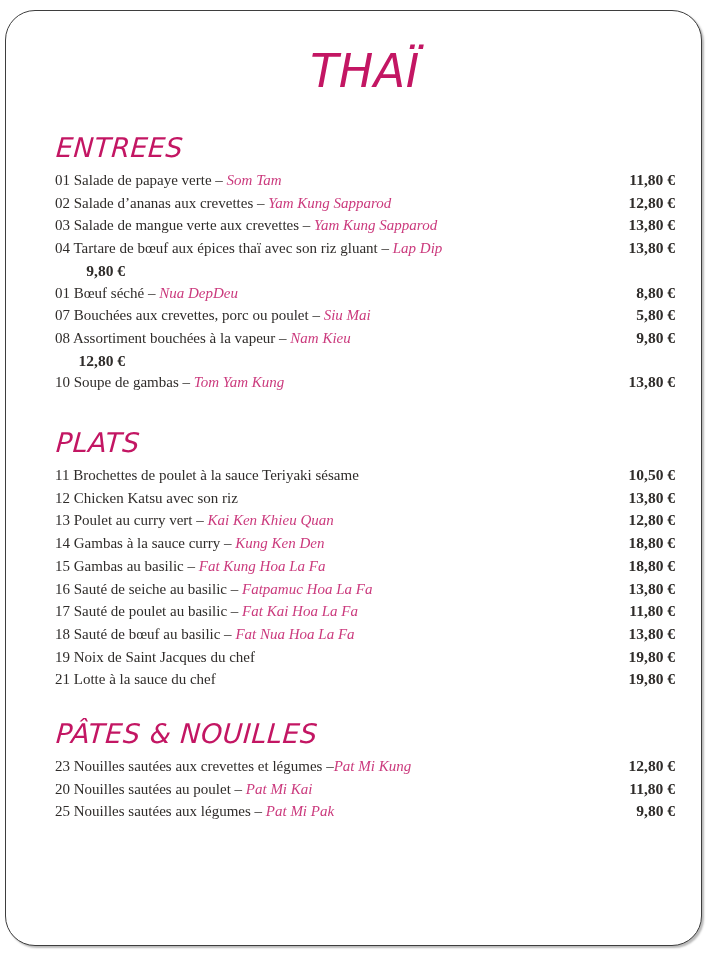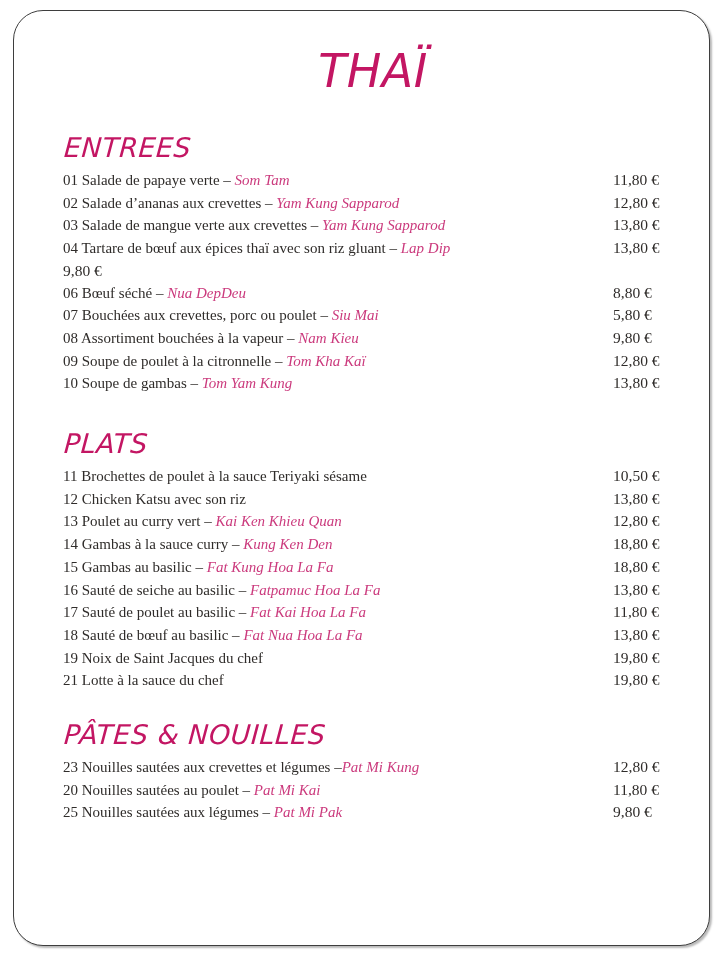--- a/index.html
+++ b/index.html
@@ -12,21 +12,21 @@
   html, body {
     margin: 0; padding: 0;
     width: 720px; height: 960px;
     background: #ffffff;
     overflow: hidden;
     font-family: "Liberation Serif", serif;
     color: var(--text);
   }
   .card {
     position: absolute;
-    left: 13px; top: 10px;
+    left: 5px; top: 10px;
     width: 697px; height: 936px;
     border: 1px solid var(--border);
     border-radius: 30px;
     background: #ffffff;
     box-shadow: 2px 2px 2px rgba(0,0,0,0.28);
     overflow: hidden;
   }
   .content {
     padding: 0 26px 0 49px;
   }
@@ -59,23 +59,25 @@
     align-items: baseline;
     line-height: 21.7px;
     font-size: 15px;
   }
   .it { flex: 1 1 auto; white-space: nowrap; overflow: hidden; }
   .fr { color: var(--text); }
   .th { color: var(--thai); font-style: italic; text-align: right; }
   .price {
     flex: 0 0 auto;
     white-space: nowrap;
+    text-align: right;
     font-size: 15.5px;
     color: var(--text);
     min-width: 70px;
+    font-weight: bold;
   }
 </style>
 </head>
 <body>
 
 <div class="card">
   <div class="content">
 
     <h1 class="script title">THAÏ</h1>
 
@@ -94,33 +96,32 @@
           <span class="price">13,80 €</span>
         </div>
       <div class="row">
           <span class="it"><span class="fr">04 Tartare de bœuf aux épices thaï avec son riz gluant – </span><span class="th">Lap Dip</span></span>
           <span class="price">13,80 €</span>
         </div>
       <div class="row">
           <span class="price">9,80 €</span>
         </div>
       <div class="row">
-          <span class="it"><span class="fr">06 Bœuf séché – </span><span class="th">Nua DepDeu</span></span>
+          <span class="it"><span class="fr">01 Bœuf séché – </span><span class="th">Nua DepDeu</span></span>
           <span class="price">8,80 €</span>
         </div>
       <div class="row">
           <span class="it"><span class="fr">07 Bouchées aux crevettes, porc ou poulet – </span><span class="th">Siu Mai</span></span>
           <span class="price">5,80 €</span>
         </div>
       <div class="row">
           <span class="it"><span class="fr">08 Assortiment bouchées à la vapeur – </span><span class="th">Nam Kieu</span></span>
           <span class="price">9,80 €</span>
         </div>
       <div class="row">
-          <span class="it"><span class="fr">09 Soupe de poulet à la citronnelle – </span><span class="th">Tom Kha Kaï</span></span>
           <span class="price">12,80 €</span>
         </div>
       <div class="row">
           <span class="it"><span class="fr">10 Soupe de gambas – </span><span class="th">Tom Yam Kung</span></span>
           <span class="price">13,80 €</span>
         </div>
     </div>
 
     <div class="section">
       <h2 class="script section-heading">PLATS</h2>

